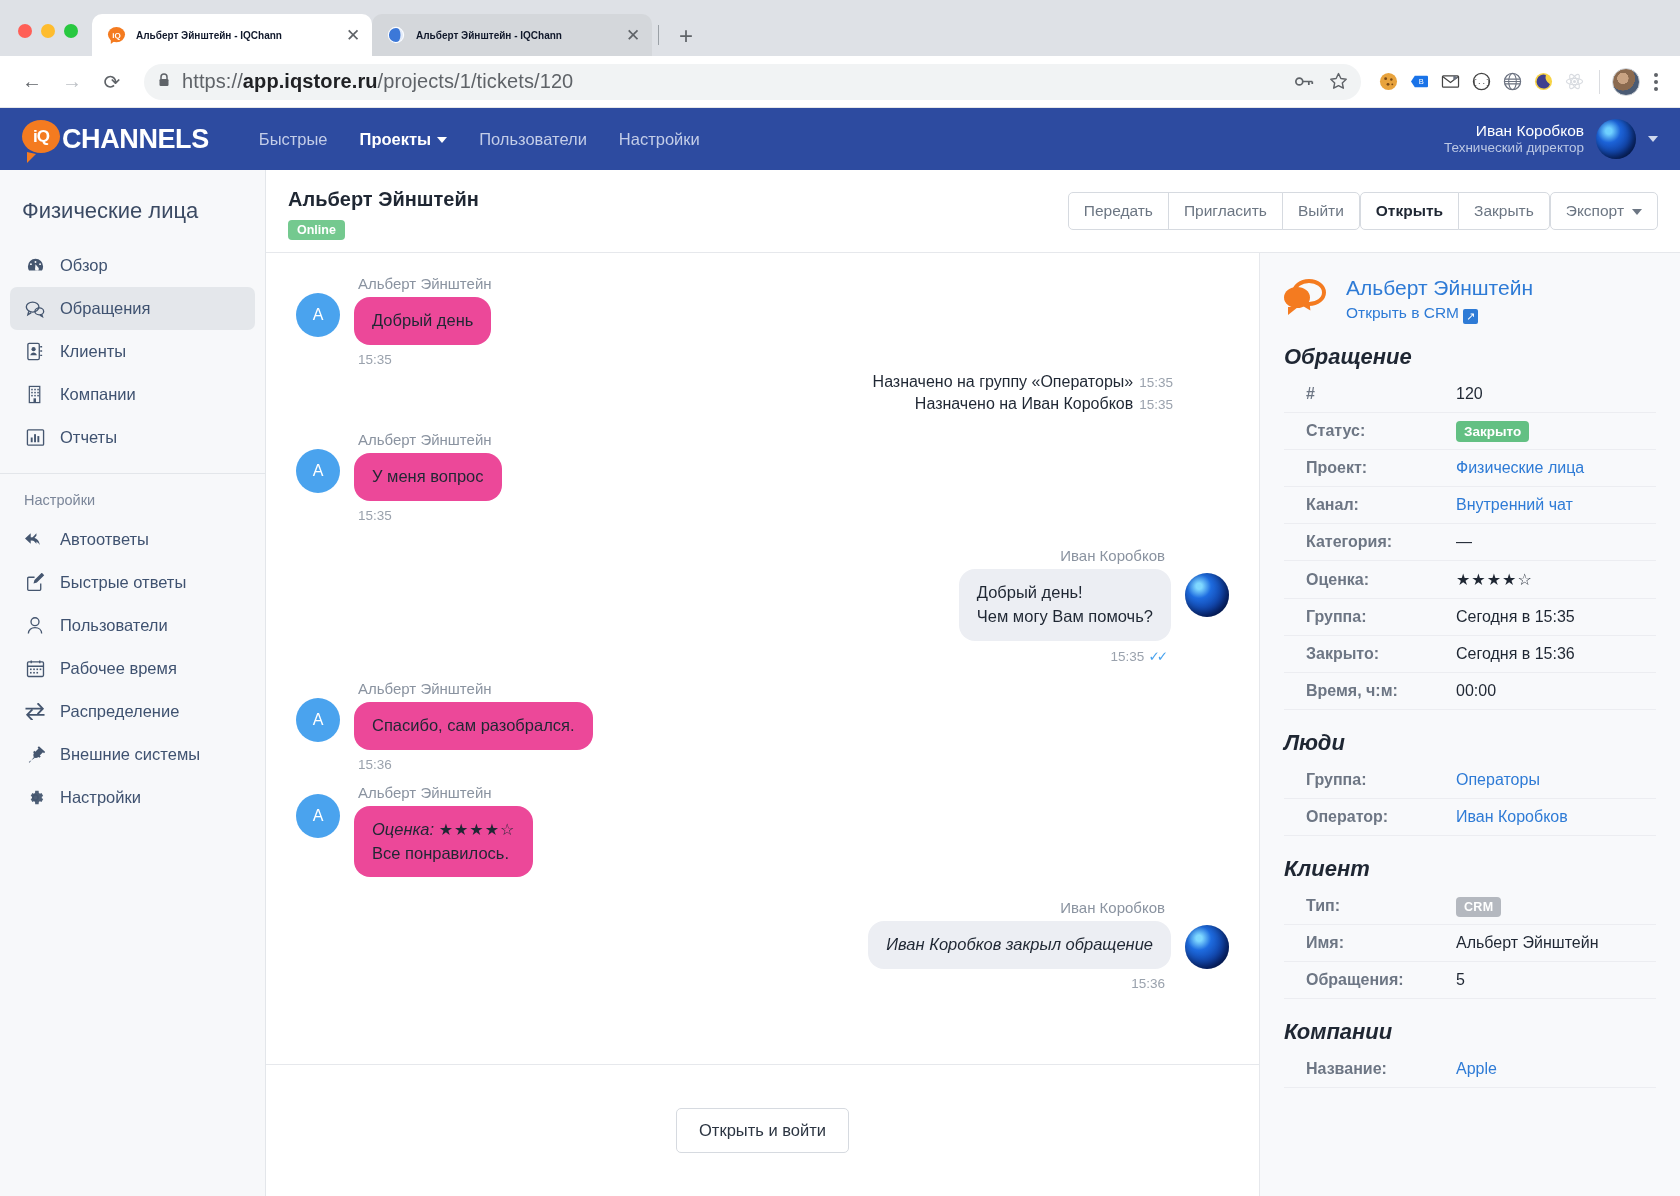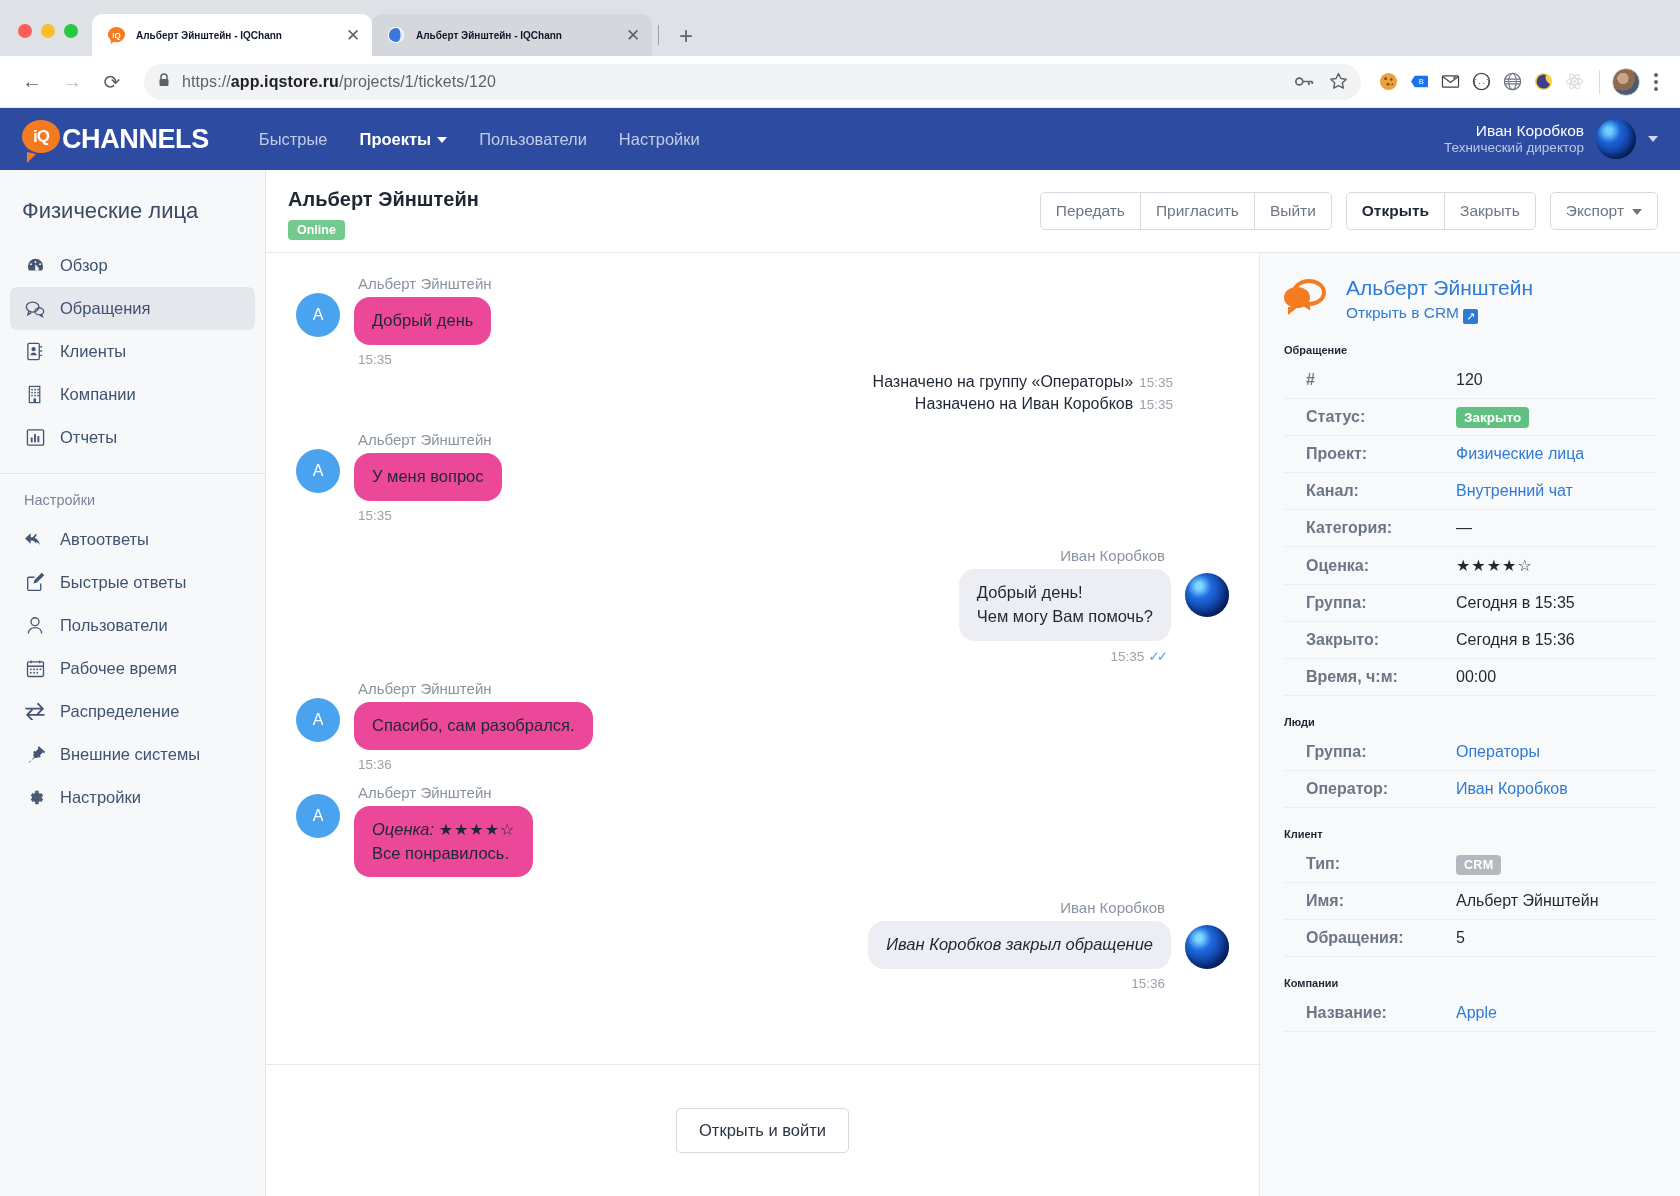--- a/index.html
+++ b/index.html
@@ -52,21 +52,21 @@
   }
   .nav-btn { width: 36px; height: 36px; display: flex; align-items: center; justify-content: center;
              color: #5f6368; font-size: 20px; border-radius: 50%; }
   .nav-btn.dim { color: #bdc1c6; }
   .omnibox {
     flex: 1; height: 36px; background: #f1f3f4; border-radius: 18px;
     display: flex; align-items: center; padding: 0 14px; margin: 0 10px;
     position: relative;
   }
   .omni-lock { margin-right: 12px; font-size: 14px; color: #5f6368; }
-  .omni-url { font-size: 16px; color: #5f6368; letter-spacing: .1px; }
+  .omni-url { font-size: 20px; color: #5f6368; letter-spacing: .1px; }
   .omni-url b { color: #202124; font-weight: 700; }
   .omni-actions { display: flex; align-items: center; gap: 4px; position: absolute; right: 8px; }
   .ico { width: 30px; height: 30px; display: flex; align-items: center; justify-content: center; font-size: 16px; }
   .ext-row { display: flex; align-items: center; gap: 5px; }
   .ext {
     width: 26px; height: 26px; display: flex; align-items: center; justify-content: center;
     font-size: 17px; line-height: 1;
   }
   .vsep { width: 1px; height: 24px; background: #dadce0; margin: 0 8px; }
   .avatar-chrome {
@@ -139,21 +139,21 @@
   .ticket-head {
     display: flex; align-items: flex-start; padding: 18px 22px 12px 22px;
     border-bottom: 1px solid #e6e8ec;
   }
   .ticket-title { font-size: 20px; font-weight: 700; color: #1f2733; }
   .badge-online {
     display: inline-block; margin-top: 9px;
     background: #74c98f; color: #fff; font-size: 12.5px; font-weight: 700;
     padding: 3px 9px; border-radius: 4px;
   }
-  .head-actions { margin-left: auto; display: flex; align-items: center; gap: 14px; padding-top: 4px; }
+  .head-actions { margin-left: auto; display: flex; align-items: center; gap: 0; padding-top: 4px; }
   .btn-group { display: flex; }
   .btn {
     background: #fff; border: 1px solid #d6dae0; color: #6c7683;
     font-size: 15.5px; padding: 9px 15px; white-space: nowrap;
     font-family: "Liberation Sans", sans-serif;
   }
   .btn-group .btn { border-radius: 0; margin-left: -1px; }
   .btn-group .btn:first-child { border-radius: 5px 0 0 5px; margin-left: 0; }
   .btn-group .btn:last-child { border-radius: 0 5px 5px 0; }
   .btn.strong { color: #1f2733; font-weight: 700; }
@@ -234,21 +234,21 @@
     content: ""; position: absolute; left: 4px; bottom: -7px;
     width: 0; height: 0; border-left: 10px solid #f47b20;
     border-bottom: 8px solid transparent;
   }
   .info-name { font-size: 21px; color: #2e7bd6; line-height: 1.2; }
   .info-crm { font-size: 15.5px; color: #2e7bd6; margin-top: 4px; }
   .ext-link-ic {
     display: inline-block; width: 15px; height: 15px; background: #2e7bd6; color: #fff;
     border-radius: 2px; font-size: 11px; line-height: 15px; text-align: center; vertical-align: -2px;
   }
-  .sec-title { font-size: 11px; font-weight: 700; color: #1f2733; margin: 20px 0 0 0; }
+  .sec-title { font-size: 22px; font-weight: 700; color: #1f2733; margin: 20px 0 0 0; font-style: italic; }
   .kv-table { width: 100%; border-collapse: collapse; margin-top: 6px; }
   .kv-table td {
     padding: 9px 0 9px 0; font-size: 16px; border-bottom: 1px solid #ecedf1; vertical-align: middle;
   }
   .kv-table tr:last-child td { border-bottom: 1px solid #ecedf1; }
   .kv-k { color: #6d7684; font-weight: 700; width: 172px; padding-left: 22px !important; }
   .kv-v { color: #1f2733; }
   .kv-v.link { color: #2e7bd6; }
   .pill-green { background: #63c083; color: #fff; font-size: 13.5px; font-weight: 700; padding: 3px 8px; border-radius: 4px; text-align: right; }
   .pill-grey { background: #b4b8bf; color: #fff; font-size: 12.5px; font-weight: 700; padding: 3px 8px; border-radius: 4px; letter-spacing: .3px; }

